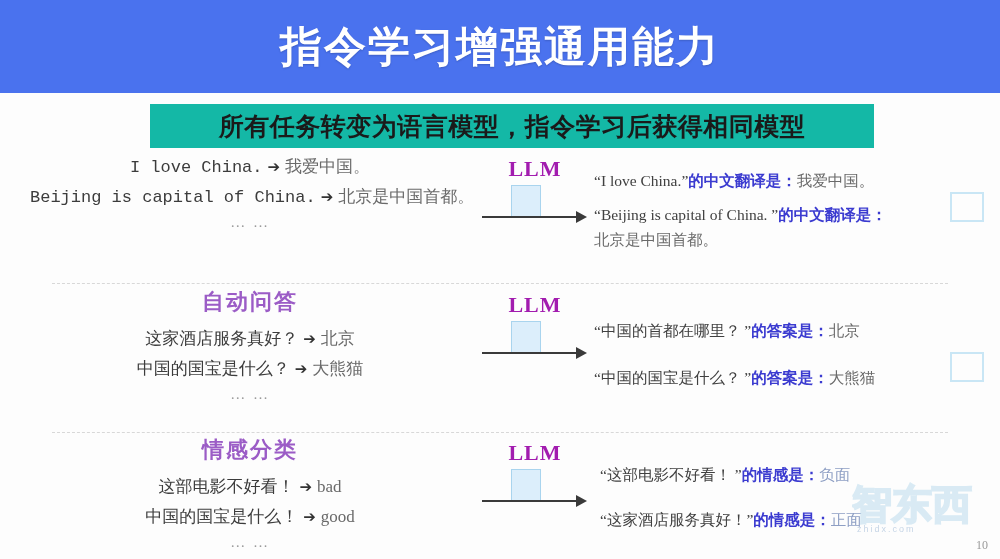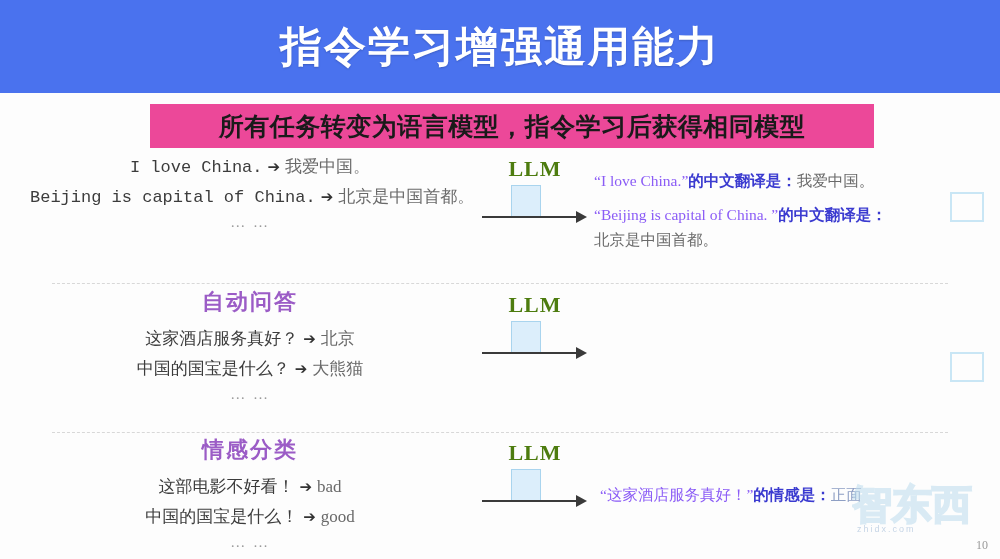--- a/index.html
+++ b/index.html
@@ -38,21 +38,21 @@
     white-space: nowrap;
   }
 
   
   #subtitle-box {
     position: absolute;
     left: 150px;
     top: 104px;
     width: 724px;
     height: 44px;
-    background: #ec4899;
+    background: #14b8a6;
     display: flex;
     align-items: center;
     justify-content: center;
     box-sizing: border-box;
   }
   #subtitle-text {
     font-family: "Liberation Sans", "DejaVu Sans", sans-serif;
     font-size: 25px;
     font-weight: bold;
     color: #1a1a1a;
@@ -127,21 +127,21 @@
     position: absolute;
     left: 470px;
     top: 6px;
     width: 130px;
     text-align: center;
   }
   .llm-label {
     font-family: "Liberation Serif", "DejaVu Serif", serif;
     font-size: 22px;
     font-weight: bold;
-    color: #4d7c0f;
+    color: #a21caf;
     letter-spacing: 1px;
     line-height: 1;
     margin-bottom: 5px;
   }
   .llm-figure {
     position: relative;
     width: 130px;
     height: 46px;
     margin: 0 auto;
   }
@@ -180,21 +180,21 @@
     left: 594px;
     top: 16px;
     width: 340px;
   }
   .out-line {
     font-size: 15.5px;
     color: #4a4a4a;
     line-height: 1.62;
     font-family: "Liberation Serif", "DejaVu Serif", serif;
   }
-  .out-line .quoted { color: #8b5cf6; text-align: center; }
+  .out-line .quoted { color: #404040; text-align: center; }
   .out-line .instr {
     color: #3b3bd0;
     font-weight: bold;
     margin-top: 8px;
   }
   .out-line .ans { color: #6a6a6a; }
   .out-line .ans-light { color: #8e9fc4; }
   .out-line + .out-line { margin-top: 9px; }
 
   .out-box {
@@ -295,20 +295,28 @@
 
   <div class="llm-block">
     <div class="llm-label">LLM</div>
     <div class="llm-figure">
       <div class="llm-square"></div>
       <div class="llm-arrow-line"></div>
       <div class="llm-arrow-head"></div>
     </div>
   </div>
 
+  <div class="right-col" style="top:30px;">
+    <div class="out-line">
+      <span class="quoted">“中国的首都在哪里？ ”</span><span class="instr">的答案是</span><span class="instr">：</span><span class="ans">北京</span>
+    </div>
+    <div class="out-line" style="margin-top:22px;">
+      <span class="quoted">“中国的国宝是什么？ ”</span><span class="instr">的答案是</span><span class="instr">：</span><span class="ans">大熊猫</span>
+    </div>
+  </div>
 </div>
 <div class="out-box" id="out-box-1"></div>
 
 <div class="section" id="section-2">
   <div class="left-col">
     <div class="task-title">情感分类</div>
     <div class="example-line">
       <span class="src">这部电影不好看！</span><span class="arrow">➔</span><span class="tgt">bad</span>
     </div>
     <div class="example-line">
@@ -320,20 +328,23 @@
   <div class="llm-block">
     <div class="llm-label">LLM</div>
     <div class="llm-figure">
       <div class="llm-square"></div>
       <div class="llm-arrow-line"></div>
       <div class="llm-arrow-head"></div>
     </div>
   </div>
 
   <div class="right-col" style="top:26px;left:600px;">
+    <div class="out-line">
+      <span class="quoted">“这部电影不好看！ ”</span><span class="instr">的情感是</span><span class="instr">：</span><span class="ans-light">负面</span>
+    </div>
     <div class="out-line" style="margin-top:20px;">
       <span class="quoted">“这家酒店服务真好！”</span><span class="instr">的情感是</span><span class="instr">：</span><span class="ans-light">正面</span>
     </div>
   </div>
 </div>
 
 <div id="watermark">
   <svg width="140" height="62" viewBox="0 0 140 62" xmlns="http://www.w3.org/2000/svg">
     <text x="0" y="46" font-family="Liberation Sans, DejaVu Sans, sans-serif" font-size="40" font-weight="bold" fill="none" stroke="#bcdcee" stroke-width="2">智东西</text>
   </svg>

